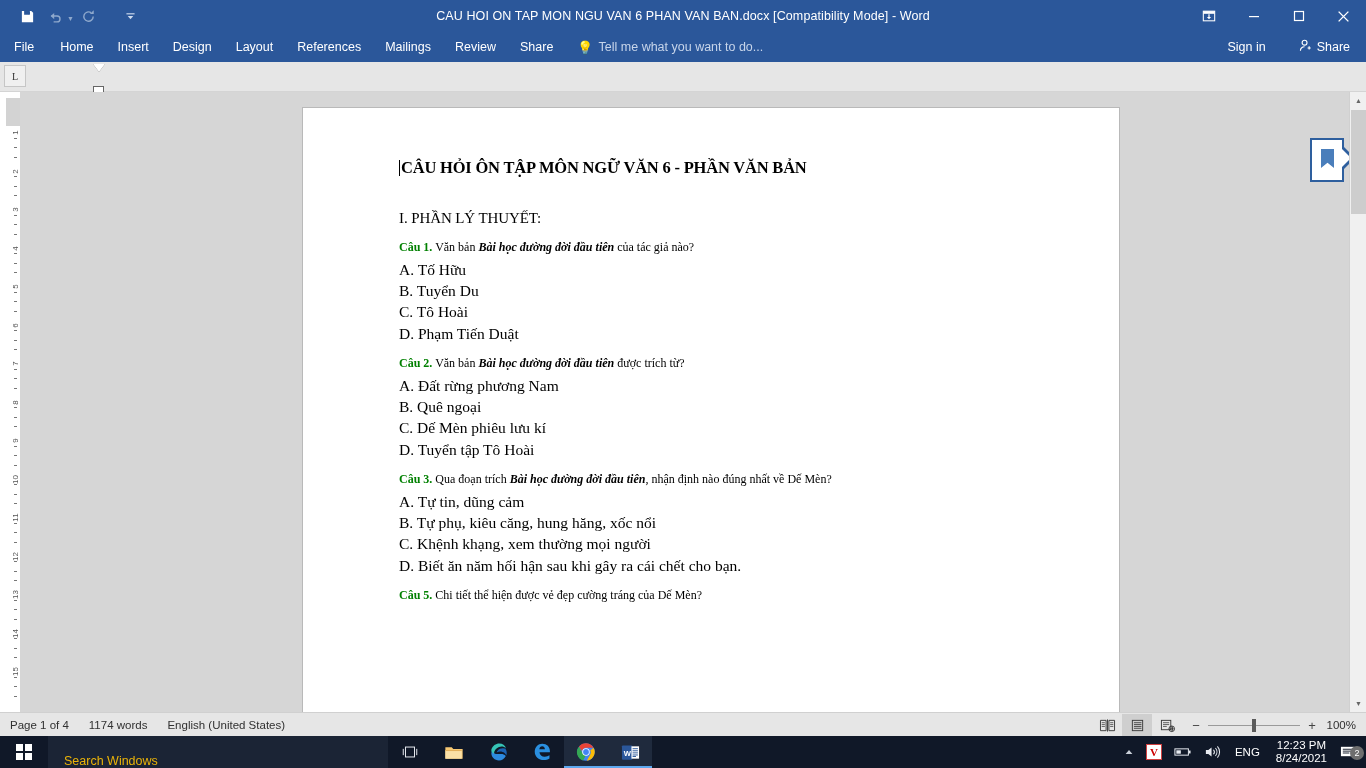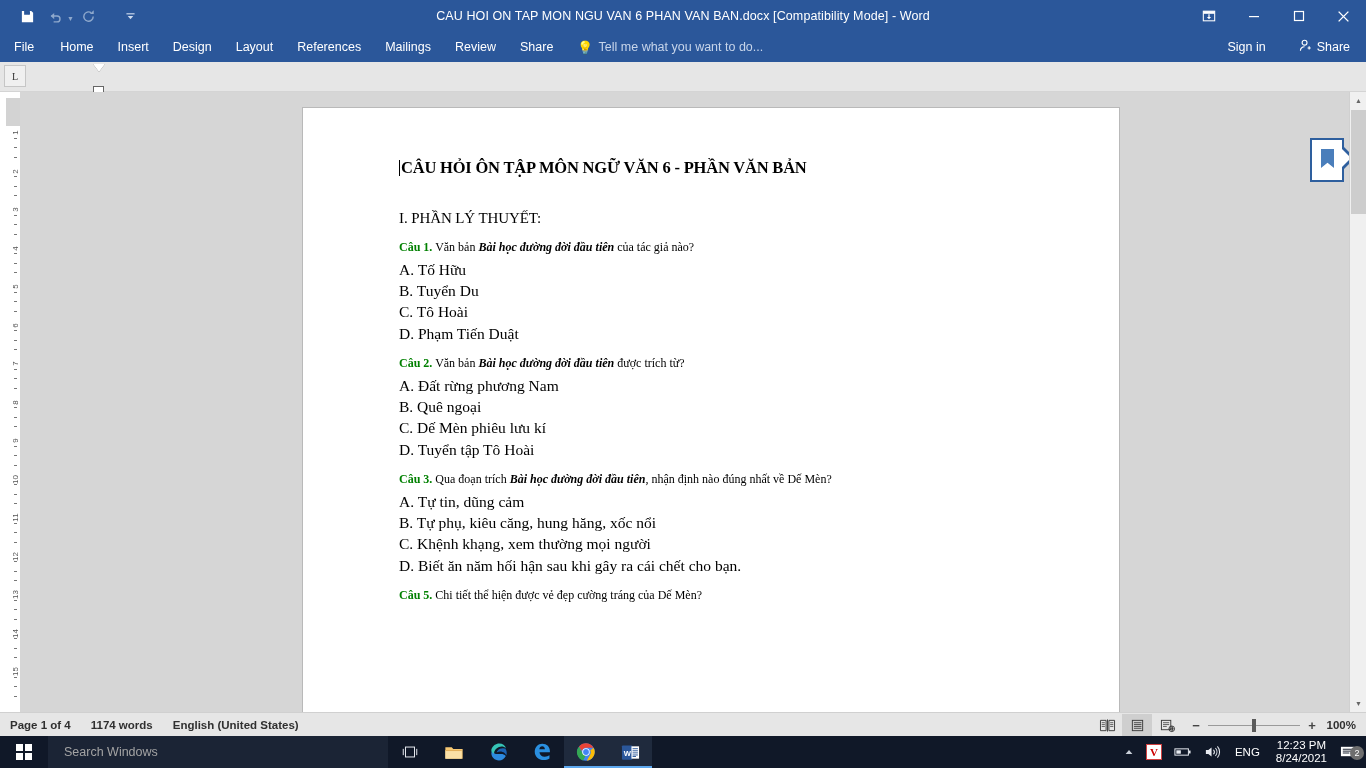--- a/index.html
+++ b/index.html
@@ -186,21 +186,21 @@
   .vscroll .arr.down { bottom: 0; }
   .vscroll .thumb {
     position: absolute; left: 1px; top: 18px; width: 15px; height: 104px;
     background: #cdcdcd;
   }
 
   
   .statusbar {
     position: absolute; top: 712px; left: 0; width: 1366px; height: 24px;
     background: #e6e6e6; border-top: 1px solid #d0d0d0;
-    display: flex; align-items: center; font-size: 11.5px; color: #303030; font-weight: bold;
+    display: flex; align-items: center; font-size: 11.5px; color: #303030;
   }
   .st-item { padding: 0 10px; white-space: nowrap; }
   .st-right {
     position: absolute; right: 4px; top: 0; height: 24px;
     display: flex; align-items: center; gap: 0px;
   }
   .view-btn {
     width: 30px; height: 22px; display: flex; align-items: center; justify-content: center;
     color: #3a3a3a;
   }
@@ -220,22 +220,22 @@
     position: absolute; top: 736px; left: 0; width: 1366px; height: 32px;
     background: #101828; display: flex; align-items: center;
   }
   .start {
     width: 48px; height: 32px; display: flex; align-items: center; justify-content: center;
   }
   .winlogo { width: 16px; height: 16px; display: grid; grid-template-columns: 1fr 1fr; grid-gap: 2px; }
   .winlogo i { background: #ffffff; display: block; }
   .searchbox {
     width: 340px; height: 32px; background: #1b2435;
-    display: flex; align-items: center; padding-left: 16px;
-    font-size: 12.5px; color: #a3a3a3;
+    display: flex; align-items: flex-end; padding-left: 16px;
+    font-size: 12.5px; color: #eab308;
   }
   .tb-icon {
     width: 44px; height: 32px; display: flex; align-items: center; justify-content: center;
   }
   .tb-icon.running { background: #1f2a3d; box-shadow: inset 0 -2px 0 #5da8ef; }
   .tray {
     position: absolute; right: 0; top: 0; height: 32px;
     display: flex; align-items: center; color: #ffffff; font-size: 11.5px;
   }
   .tray-ico { padding: 0 6px; display: flex; align-items: center; }

